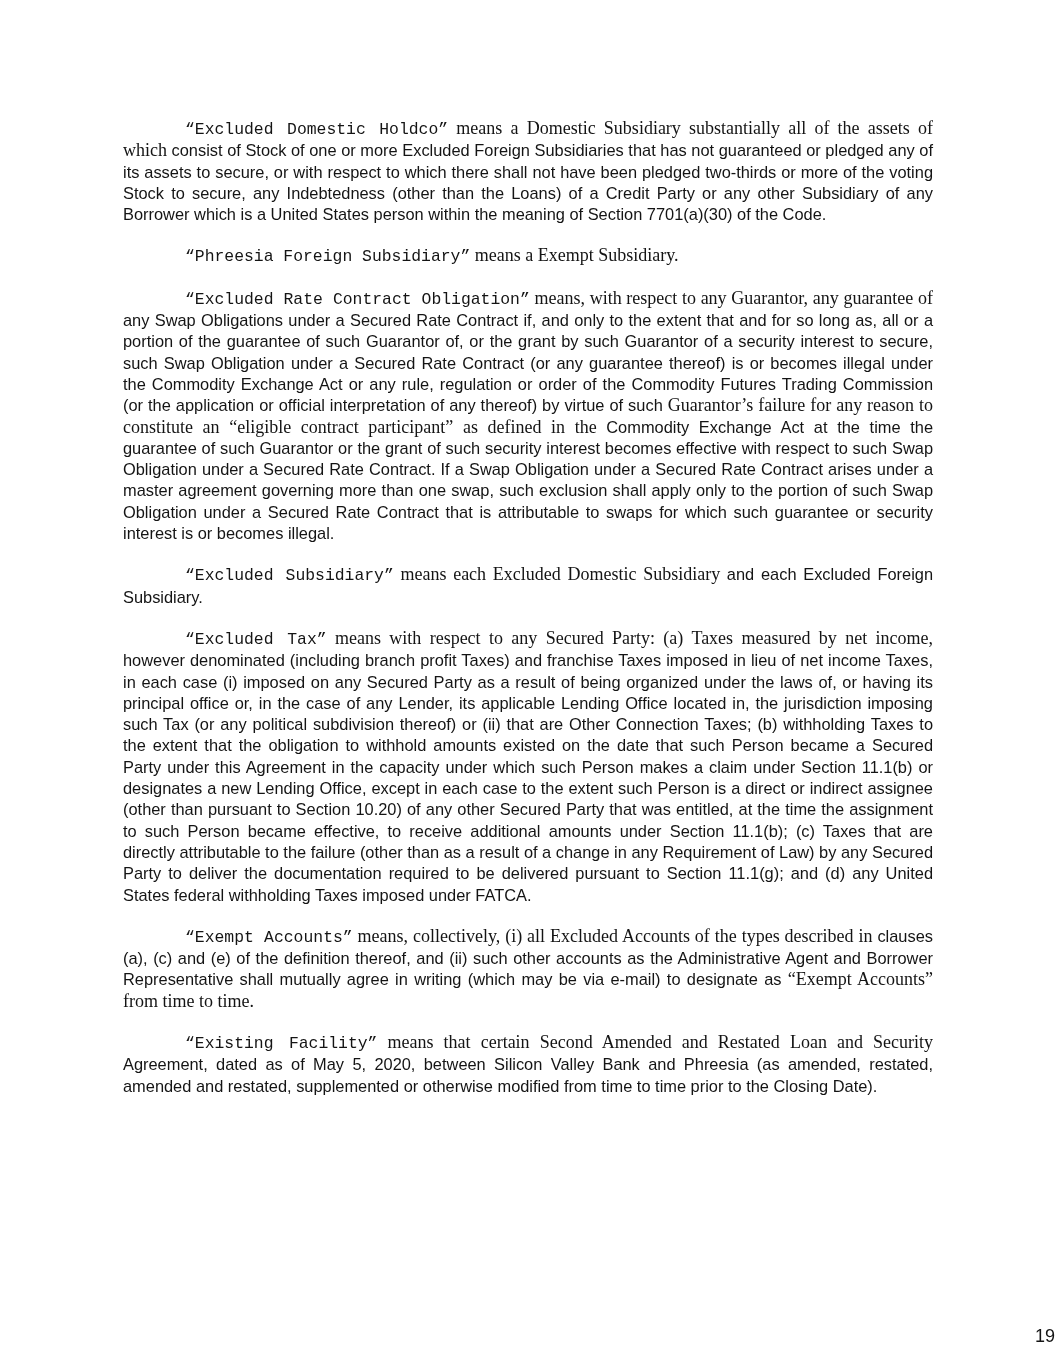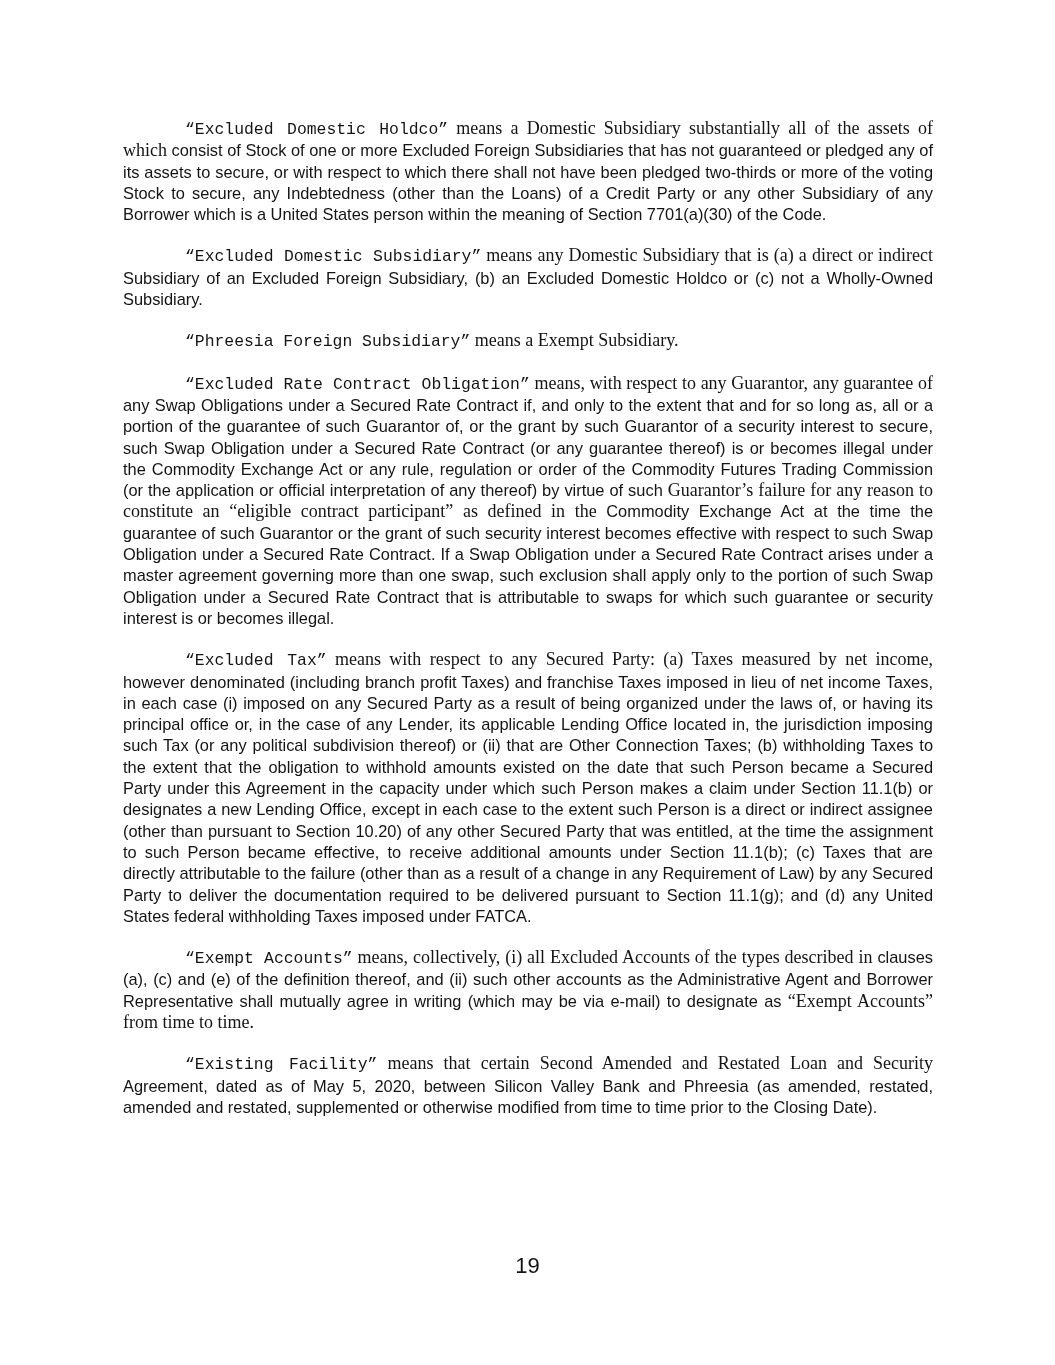--- a/index.html
+++ b/index.html
@@ -35,34 +35,34 @@
   .serif {
     font-family: "Liberation Serif", serif;
     font-size: 18px;
   }
   .term {
     font-family: Liberation Mono, monospace;
   }
   .page-number {
     position: absolute;
     left: 0;
-    top: 1253px;
+    top: 1326px;
     width: 100%;
-    text-align: center;
+    text-align: right;
     font-family: "Liberation Sans", sans-serif;
-    font-size: 22px;
+    font-size: 18px;
   }
 </style>
 </head>
 <body>
 
 <div class="page">
   <div class="doc-body">
       <p class="para"><span class="term">“Excluded Domestic Holdco”</span><span class="serif"> means a Domestic Subsidiary substantially all of the assets of which </span><span class="sans">consist of Stock of one or more Excluded Foreign Subsidiaries that has not guaranteed or pledged any of its assets to secure, or with respect to which there shall not have been pledged two-thirds or more of the voting Stock to secure, any Indebtedness (other than the Loans) of a Credit Party or any other Subsidiary of any Borrower which is a United States person within the meaning of Section 7701(a)(30) of the Code.</span></p>
-      <p class="para"><span class="term">“Excluded Domestic Subsidiary”</span><span class="serif"> means any Domestic Subsidiary that is (a) a direct or indirect </span><span class="sans">Subsidiary of an Excluded Foreign Subsidiary, (b) an Excluded Domestic Holdco or (c) not a Wholly-Owned Subsidiary.</span></p>
       <p class="para"><span class="term">“Phreesia Foreign Subsidiary”</span><span class="serif"> means a Exempt Subsidiary.</span></p>
       <p class="para"><span class="term">“Excluded Rate Contract Obligation”</span><span class="serif"> means, with respect to any Guarantor, any guarantee of </span><span class="sans">any Swap Obligations under a Secured Rate Contract if, and only to the extent that and for so long as, all or a portion of the guarantee of such Guarantor of, or the grant by such Guarantor of a security interest to secure, such Swap Obligation under a Secured Rate Contract (or any guarantee thereof) is or becomes illegal under the Commodity Exchange Act or any rule, regulation or order of the Commodity Futures Trading Commission (or the application or official interpretation of any thereof) by virtue of such </span><span class="serif">Guarantor’s failure for any reason to constitute an “eligible contract participant” as defined in the </span><span class="sans">Commodity Exchange Act at the time the guarantee of such Guarantor or the grant of such security interest becomes effective with respect to such Swap Obligation under a Secured Rate Contract.  If a Swap Obligation under a Secured Rate Contract arises under a master agreement governing more than one swap, such exclusion shall apply only to the portion of such Swap Obligation under a Secured Rate Contract that is attributable to swaps for which such guarantee or security interest is or becomes illegal.</span></p>
+      <p class="para"><span class="term">“Excluded Subsidiary”</span><span class="serif"> means each Excluded Domestic Subsidiary </span><span class="sans">and each Excluded Foreign Subsidiary.</span></p>
       <p class="para"><span class="term">“Excluded Tax”</span><span class="serif"> means with respect to any Secured Party: (a) Taxes measured by net income, </span><span class="sans">however denominated (including branch profit Taxes) and franchise Taxes imposed in lieu of net income Taxes, in each case (i) imposed on any Secured Party as a result of being organized under the laws of, or having its principal office or, in the case of any Lender, its applicable Lending Office located in, the jurisdiction imposing such Tax (or any political subdivision thereof) or (ii) that are Other Connection Taxes; (b) withholding Taxes to the extent that the obligation to withhold amounts existed on the date that such Person became a Secured Party under this Agreement in the capacity under which such Person makes a claim under Section 11.1(b) or designates a new Lending Office, except in each case to the extent such Person is a direct or indirect assignee (other than pursuant to Section 10.20) of any other Secured Party that was entitled, at the time the assignment to such Person became effective, to receive additional amounts under Section 11.1(b); (c) Taxes that are directly attributable to the failure (other than as a result of a change in any Requirement of Law) by any Secured Party to deliver the documentation required to be delivered pursuant to Section 11.1(g); and (d) any United States federal withholding Taxes imposed under FATCA.</span></p>
       <p class="para"><span class="term">“Exempt Accounts”</span><span class="serif"> means, collectively, (i) all Excluded Accounts of the types described in </span><span class="sans">clauses (a), (c) and (e) of the definition thereof, and (ii) such other accounts as the Administrative Agent and Borrower Representative shall mutually agree in writing (which may be via e-mail) to designate as </span><span class="serif">“Exempt Accounts” from time to time.</span></p>
       <p class="para"><span class="term">“Existing Facility”</span><span class="serif"> means that certain Second Amended and Restated Loan and Security </span><span class="sans">Agreement, dated as of May 5, 2020, between Silicon Valley Bank and Phreesia (as amended, restated, amended and restated, supplemented or otherwise modified from time to time prior to the Closing Date).</span></p>
     </div>
   <div class="page-number">19</div>
 </div>
 
 </body></html>

